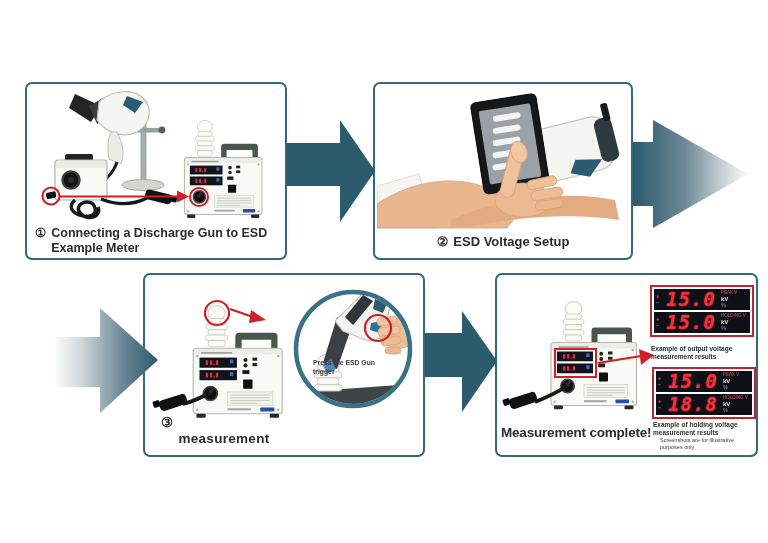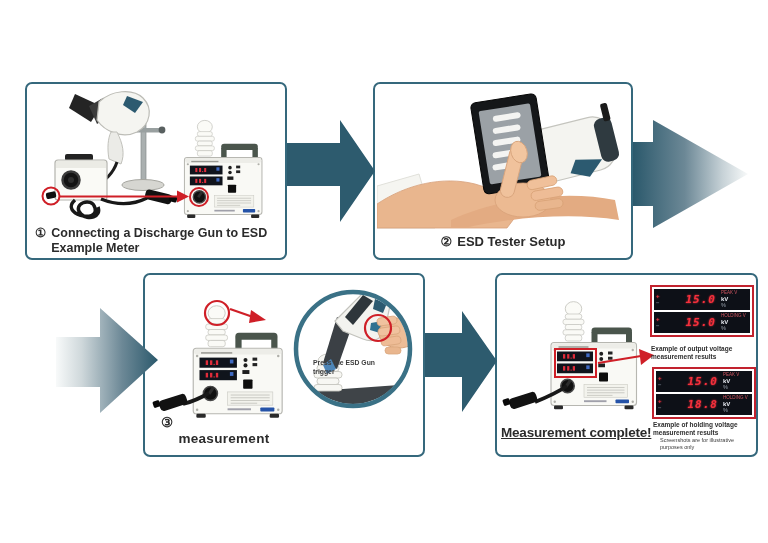--- a/index.html
+++ b/index.html
@@ -20,33 +20,33 @@
     background:linear-gradient(90deg,#2b596c 0%,#6c8896 45%,#c7d2d7 78%,#f8fafa 100%);
     clip-path:polygon(0 22px,20px 22px,20px 0,115px 54px,20px 108px,20px 86px,0 86px);}
   #arrowL{left:56px;top:308px;width:102px;height:105px;
     background:linear-gradient(90deg,#f8fafa 0%,#cfd8db 25%,#6c8896 65%,#2b596c 100%);
     clip-path:polygon(0 29px,44px 29px,44px 0,102px 52px,44px 105px,44px 79px,0 79px);}
   .cap{position:absolute;color:#2b2b2b;font-weight:bold;display:flex;z-index:3;}
   .cap .num{margin-right:5px;}
   #cap1{left:8px;top:142px;font-size:12.5px;line-height:15px;}
   #cap2{left:0;right:0;top:150px;font-size:13px;justify-content:center;}
   #cap3{left:16px;top:140px;font-size:13.5px;line-height:16px;letter-spacing:.3px;}
-  #cap4{left:4px;top:150px;font-size:13.5px;white-space:nowrap;letter-spacing:-.2px;text-decoration:underline;}
+  #cap4{left:4px;top:150px;font-size:13.5px;white-space:nowrap;letter-spacing:-.2px;}
   .inset-note{position:absolute;left:168px;top:84px;width:74px;font-size:6.8px;line-height:1.3;
     font-weight:bold;color:#3c3c3c;z-index:3;}
   .result-box{position:absolute;width:104px;border:2px solid #c2222e;background:#fff;padding:2px;
     display:flex;flex-direction:column;gap:2px;box-sizing:border-box;z-index:3;}
   #boxOutput{left:153px;top:10px;}
   #boxHolding{left:155px;top:92px;}
   .dmodule{background:#0d1017;height:21px;display:flex;align-items:stretch;padding:1px 2px;box-sizing:border-box;}
   .dm-ind{width:8px;display:flex;flex-direction:column;justify-content:center;gap:1px;font-size:6px;line-height:1;font-weight:bold;}
   .dm-ind .p{color:#ef3340;text-shadow:0 0 2px rgba(255,48,60,.8);}
   .dm-ind .m{color:#6b7280;}
   .dm-val{flex:1;font-family:"DejaVu Sans Mono",monospace;font-style:italic;font-weight:bold;
-    font-size:11px;color:#f5303c;text-align:right;letter-spacing:1px;line-height:19px;
+    font-size:19px;color:#f5303c;text-align:right;letter-spacing:1px;line-height:19px;
     text-shadow:0 0 2px rgba(255,48,60,.9);padding-right:3px;}
   .dm-units{width:27px;padding-left:2px;display:flex;flex-direction:column;justify-content:space-between;
     padding-top:1px;padding-bottom:1px;}
   .dm-label{font-size:4.5px;color:#cf5560;line-height:1;white-space:nowrap;}
   .dm-u1{font-size:6px;font-weight:bold;color:#e8ebf2;line-height:1;}
   .dm-u2{font-size:5.5px;color:#98a0ac;line-height:1;}
   .result-cap{position:absolute;font-size:6.5px;font-weight:bold;color:#2e2e2e;line-height:1.25;z-index:3;}
   #capOutput{left:154px;top:70px;}
   #capHolding{left:156px;top:146px;}
   #disclaimer{position:absolute;left:163px;top:162px;font-size:5.5px;color:#3a3a3a;line-height:1.2;z-index:3;}
@@ -181,21 +181,21 @@
         <ellipse cx="146" cy="114" rx="28" ry="17" fill="#ecba92" stroke="#d8a27a" stroke-width="0.8"></ellipse>
         <rect x="128" y="60" width="14" height="52" rx="7" fill="#f0c29c" stroke="#d8a47c" stroke-width="0.9" transform="rotate(14 135 86)"></rect>
         <rect x="150" y="92" width="30" height="9.5" rx="4.7" fill="#f0c09a" stroke="#d8a276" stroke-width="0.8" transform="rotate(-12 165 97)"></rect>
         <rect x="154" y="103" width="32" height="9.5" rx="4.7" fill="#eebc96" stroke="#d8a276" stroke-width="0.8" transform="rotate(-10 170 108)"></rect>
         <rect x="158" y="114" width="28" height="9" rx="4.5" fill="#e9b68e" stroke="#d8a276" stroke-width="0.8" transform="rotate(-8 172 118)"></rect>
         <ellipse cx="142" cy="66" rx="8" ry="11" fill="#f2c6a0" stroke="#d8a47c" stroke-width="0.9" transform="rotate(-18 142 66)"></ellipse>
       </g>
     </svg>
     <div class="cap" id="cap2">
       <span class="num">②</span>
-      <span>ESD Tester Setup</span>
+      <span>ESD Voltage Setup</span>
     </div>
   </div>
 
   <div class="panel" id="panel3">
     <svg class="illus" width="274" height="146" viewBox="0 0 274 146">
       <use href="#meter-symbol" transform="translate(40,26) scale(0.78)"></use>
       <path d="M62,116 C52,122 44,125 36,127" stroke="#181818" stroke-width="3.8" fill="none"></path>
       <rect x="12" y="120" width="28" height="11" rx="4" fill="#121212" transform="rotate(-18 26 125)"></rect>
       <rect x="6" y="124" width="7" height="6.5" rx="1.5" fill="#0a0a0a" transform="rotate(-18 9 127)"></rect>
       <circle cx="70" cy="36" r="12" fill="none" stroke="#cf1f27" stroke-width="2.2"></circle>

